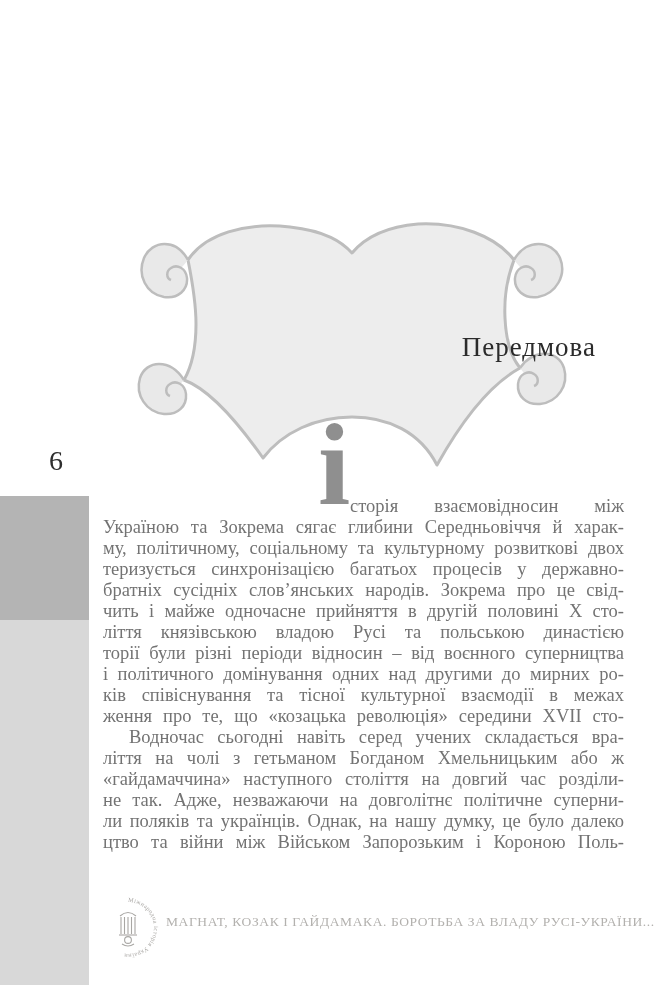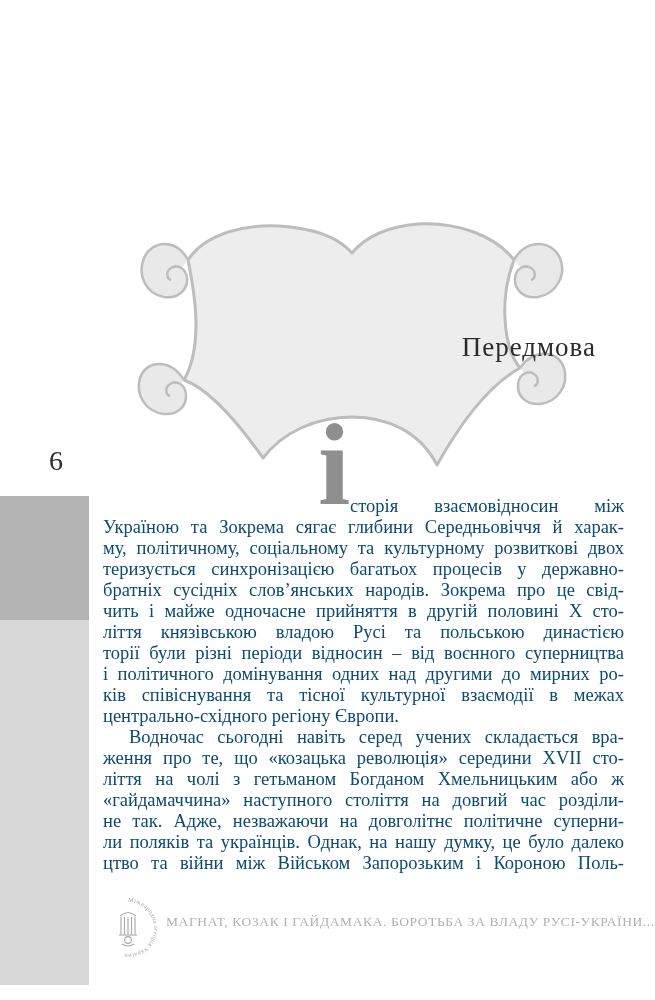--- a/index.html
+++ b/index.html
@@ -25,21 +25,21 @@
     text-align:right;font-size:27px;letter-spacing:1px;color:#2b2b2b;margin-top:15px;
   }
   
   .drop-cap{
     position:absolute;left:318px;top:407px;
     font-size:116px;line-height:1;font-weight:bold;color:#8f8f8f;
   }
   
   .body-text{
     position:absolute;left:103px;top:496px;width:521px;
-    font-size:18.5px;line-height:21px;color:#0c4a6e;
+    font-size:18.5px;line-height:21px;color:#737373;
   }
   .tl{
     height:21px;
     text-align:justify;text-align-last:justify;
     -moz-text-align-last:justify;
     white-space:nowrap;
   }
   .tl-first{padding-left:247px;}
   .tl-indent{padding-left:26px;}
   .tl-end{text-align-last:left;}
@@ -92,23 +92,22 @@
     <div class="tl tl-first">сторія взаємовідносин між</div>
     <div class="tl">Україною та Зокрема сягає глибини Середньовіччя й харак-</div>
     <div class="tl">му, політичному, соціальному та культурному розвиткові двох</div>
     <div class="tl">теризується синхронізацією багатьох процесів у державно-</div>
     <div class="tl">братніх сусідніх слов’янських народів. Зокрема про це свід-</div>
     <div class="tl">чить і майже одночасне прийняття в другій половині X сто-</div>
     <div class="tl">ліття князівською владою Русі та польською династією</div>
     <div class="tl">торії були різні періоди відносин – від воєнного суперництва</div>
     <div class="tl">і політичного домінування одних над другими до мирних ро-</div>
     <div class="tl">ків співіснування та тісної культурної взаємодії в межах</div>
-    <div class="tl tl-end">центрально-східного регіону Європи.</div>
+    <div class="tl">ження про те, що «козацька революція» середини XVII сто-</div>
     <div class="tl tl-indent">Водночас сьогодні навіть серед учених складається вра-</div>
-    <div class="tl">ження про те, що «козацька революція» середини XVII сто-</div>
     <div class="tl">ліття на чолі з гетьманом Богданом Хмельницьким або ж</div>
     <div class="tl">«гайдамаччина» наступного століття на довгий час розділи-</div>
     <div class="tl">не так. Адже, незважаючи на довголітнє політичне суперни-</div>
     <div class="tl">ли поляків та українців. Однак, на нашу думку, це було далеко</div>
     <div class="tl">цтво та війни між Військом Запорозьким і Короною Поль-</div>
   </div>
 
   <svg class="footer-seal" viewBox="0 0 64 64" aria-hidden="true">
     <defs>
       <path id="seal-ring" d="M 32,6 A 26,26 0 1,1 31.99,6 Z"></path>

